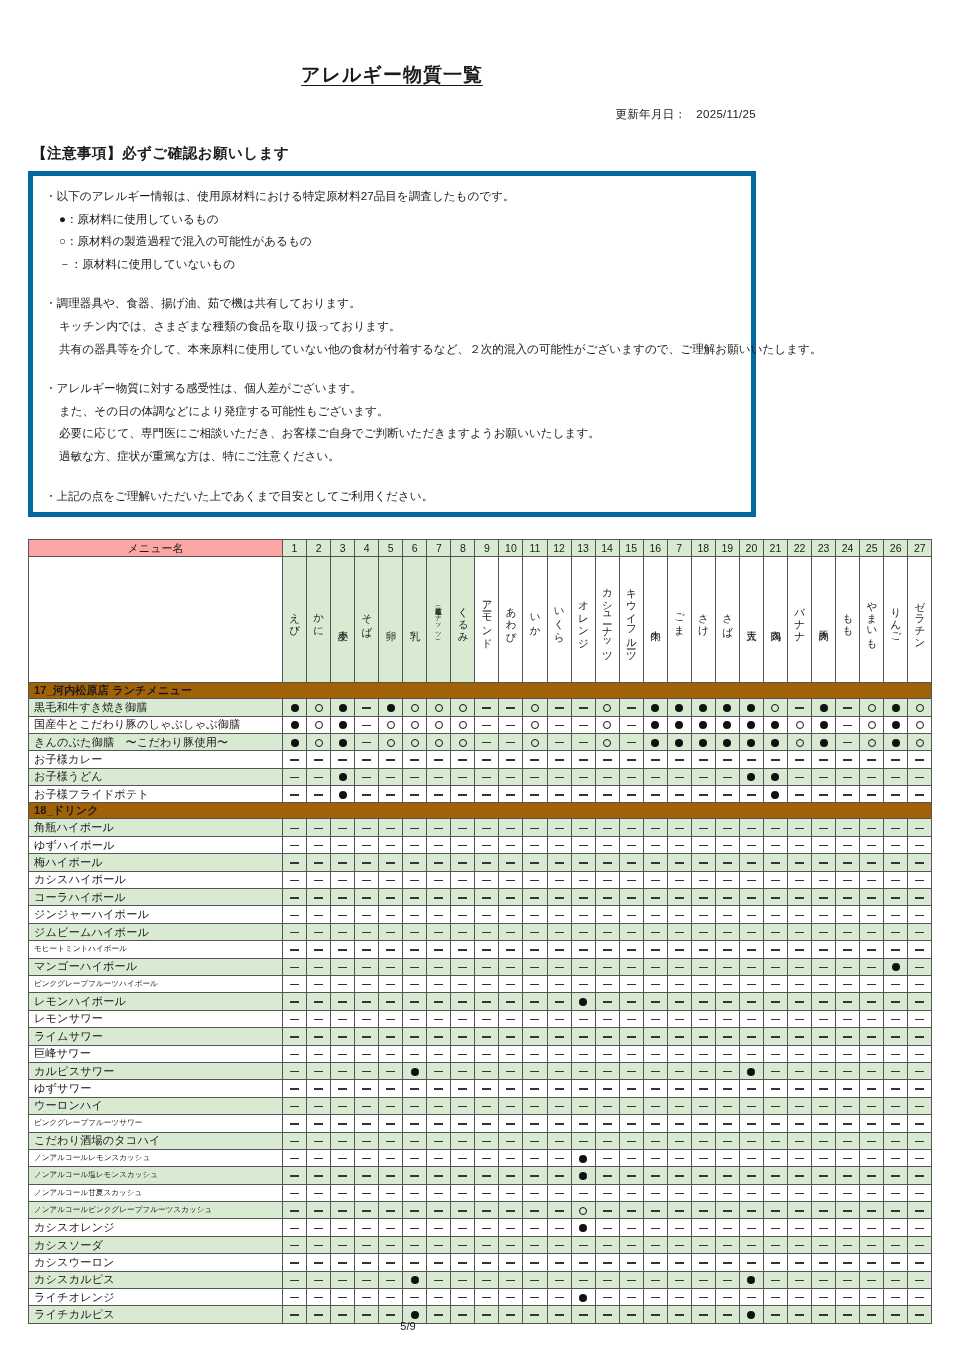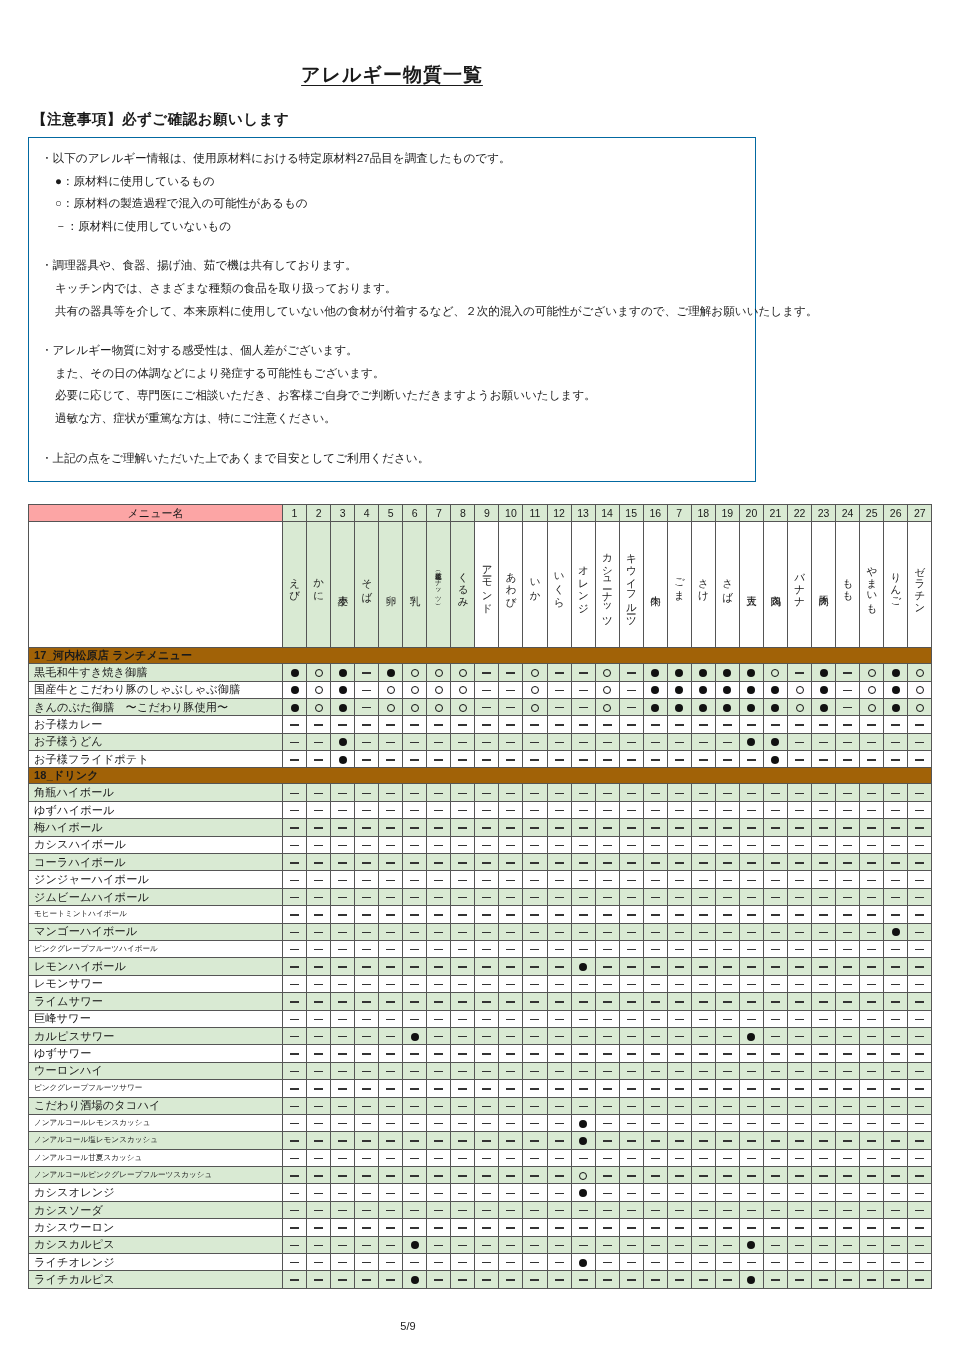--- a/index.html
+++ b/index.html
@@ -34,22 +34,22 @@
   .update-line .u-val { margin-left: 10px; }
 
   .notice-title {
     font-size: 14.5px;
     font-weight: bold;
     padding: 22px 0 8px 32px;
     letter-spacing: .5px;
   }
   .notice-box {
     margin: 0 28px 0 28px;
-    border: 1px solid #0369a1;
-    padding: 9px 12px 12px 12px;
+    border: 5px solid #0369a1;
+    padding: 9px 12px 5px 12px;
     min-height: 300px;
   }
   .notice-box p {
     margin: 0;
     font-size: 11.6px;
     line-height: 1.95;
     white-space: pre;
   }
   .n-indent1 { padding-left: 14px; }
   .n-gap { height: 17px; }
@@ -152,20 +152,23 @@
     font-size: 11px;
   }
 </style>
 </head>
 <body>
 
 <div class="page">
 
   <div class="doc-title">アレルギー物質一覧</div>
 
+  <div class="update-line">
+    <span>更新年月日：</span><span class="u-val">2025/11/25</span>
+  </div>
 
   <div class="notice-title">【注意事項】必ずご確認お願いします</div>
 
   <div class="notice-box">
     <p>・以下のアレルギー情報は、使用原材料における特定原材料27品目を調査したものです。</p>
     <p class="n-indent1">●：原材料に使用しているもの</p>
     <p class="n-indent1">○：原材料の製造過程で混入の可能性があるもの</p>
     <p class="n-indent1">－：原材料に使用していないもの</p>
     <div class="n-gap"></div>
     <p>・調理器具や、食器、揚げ油、茹で機は共有しております。</p>

